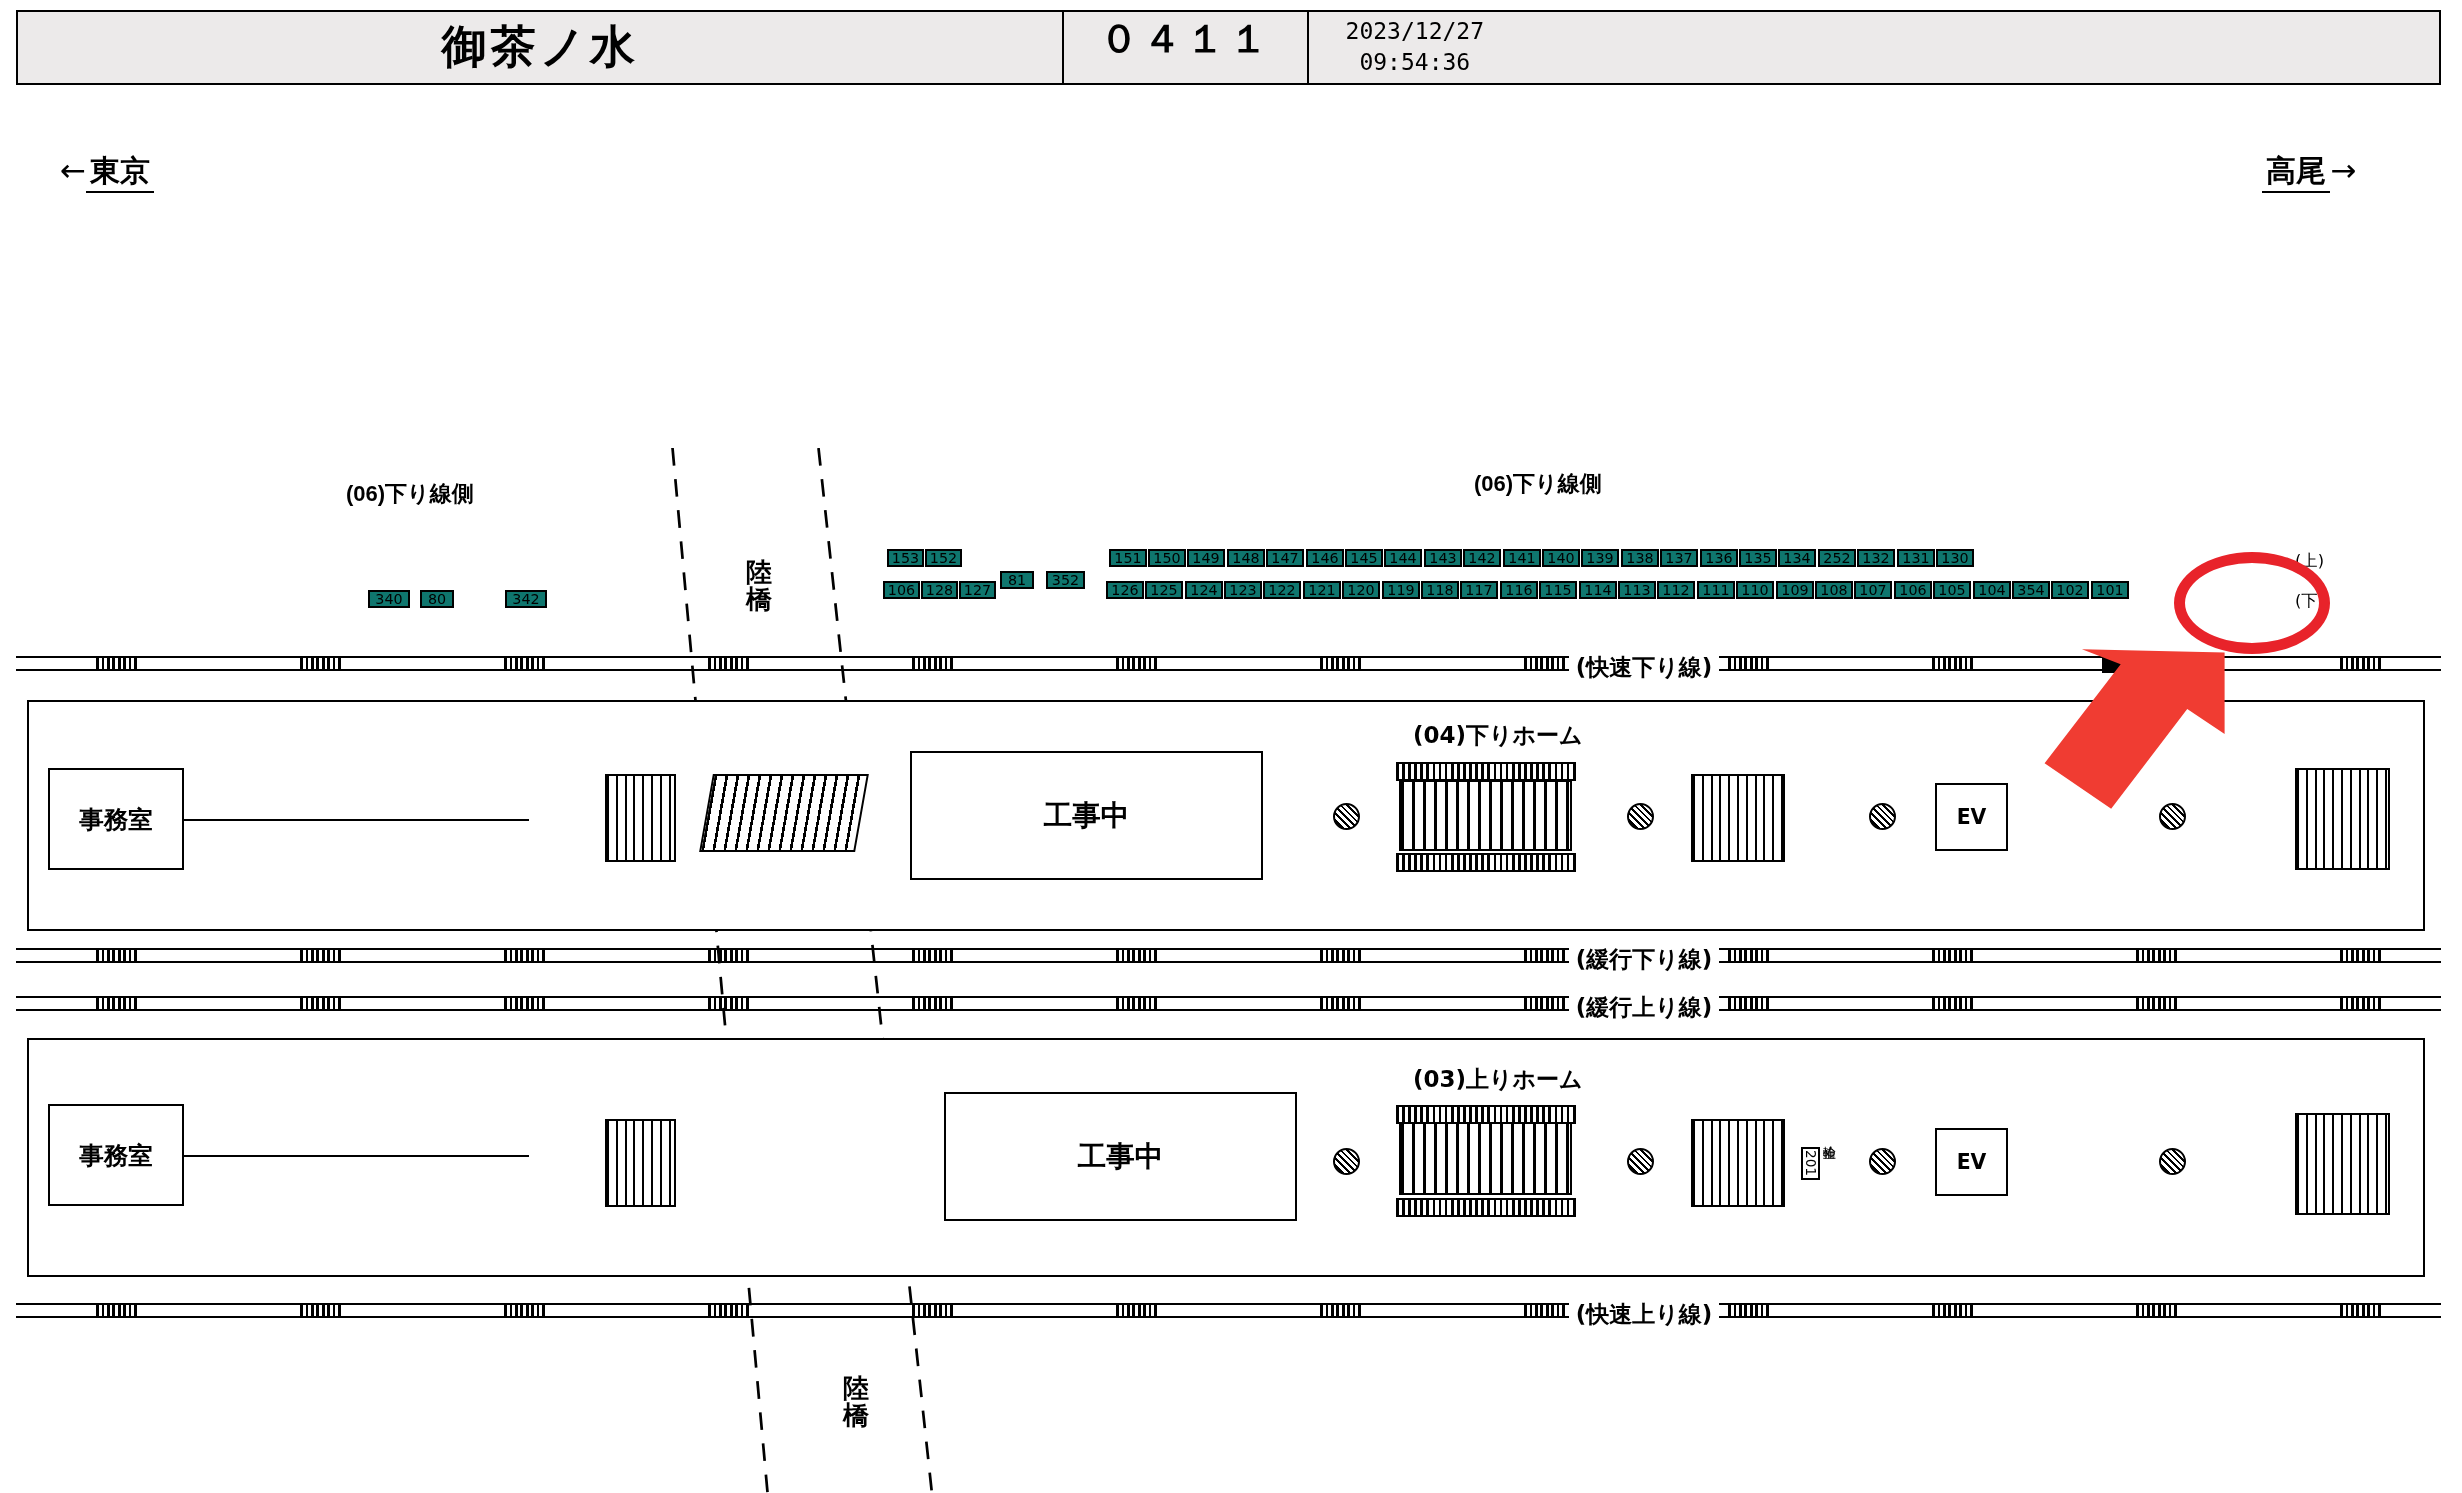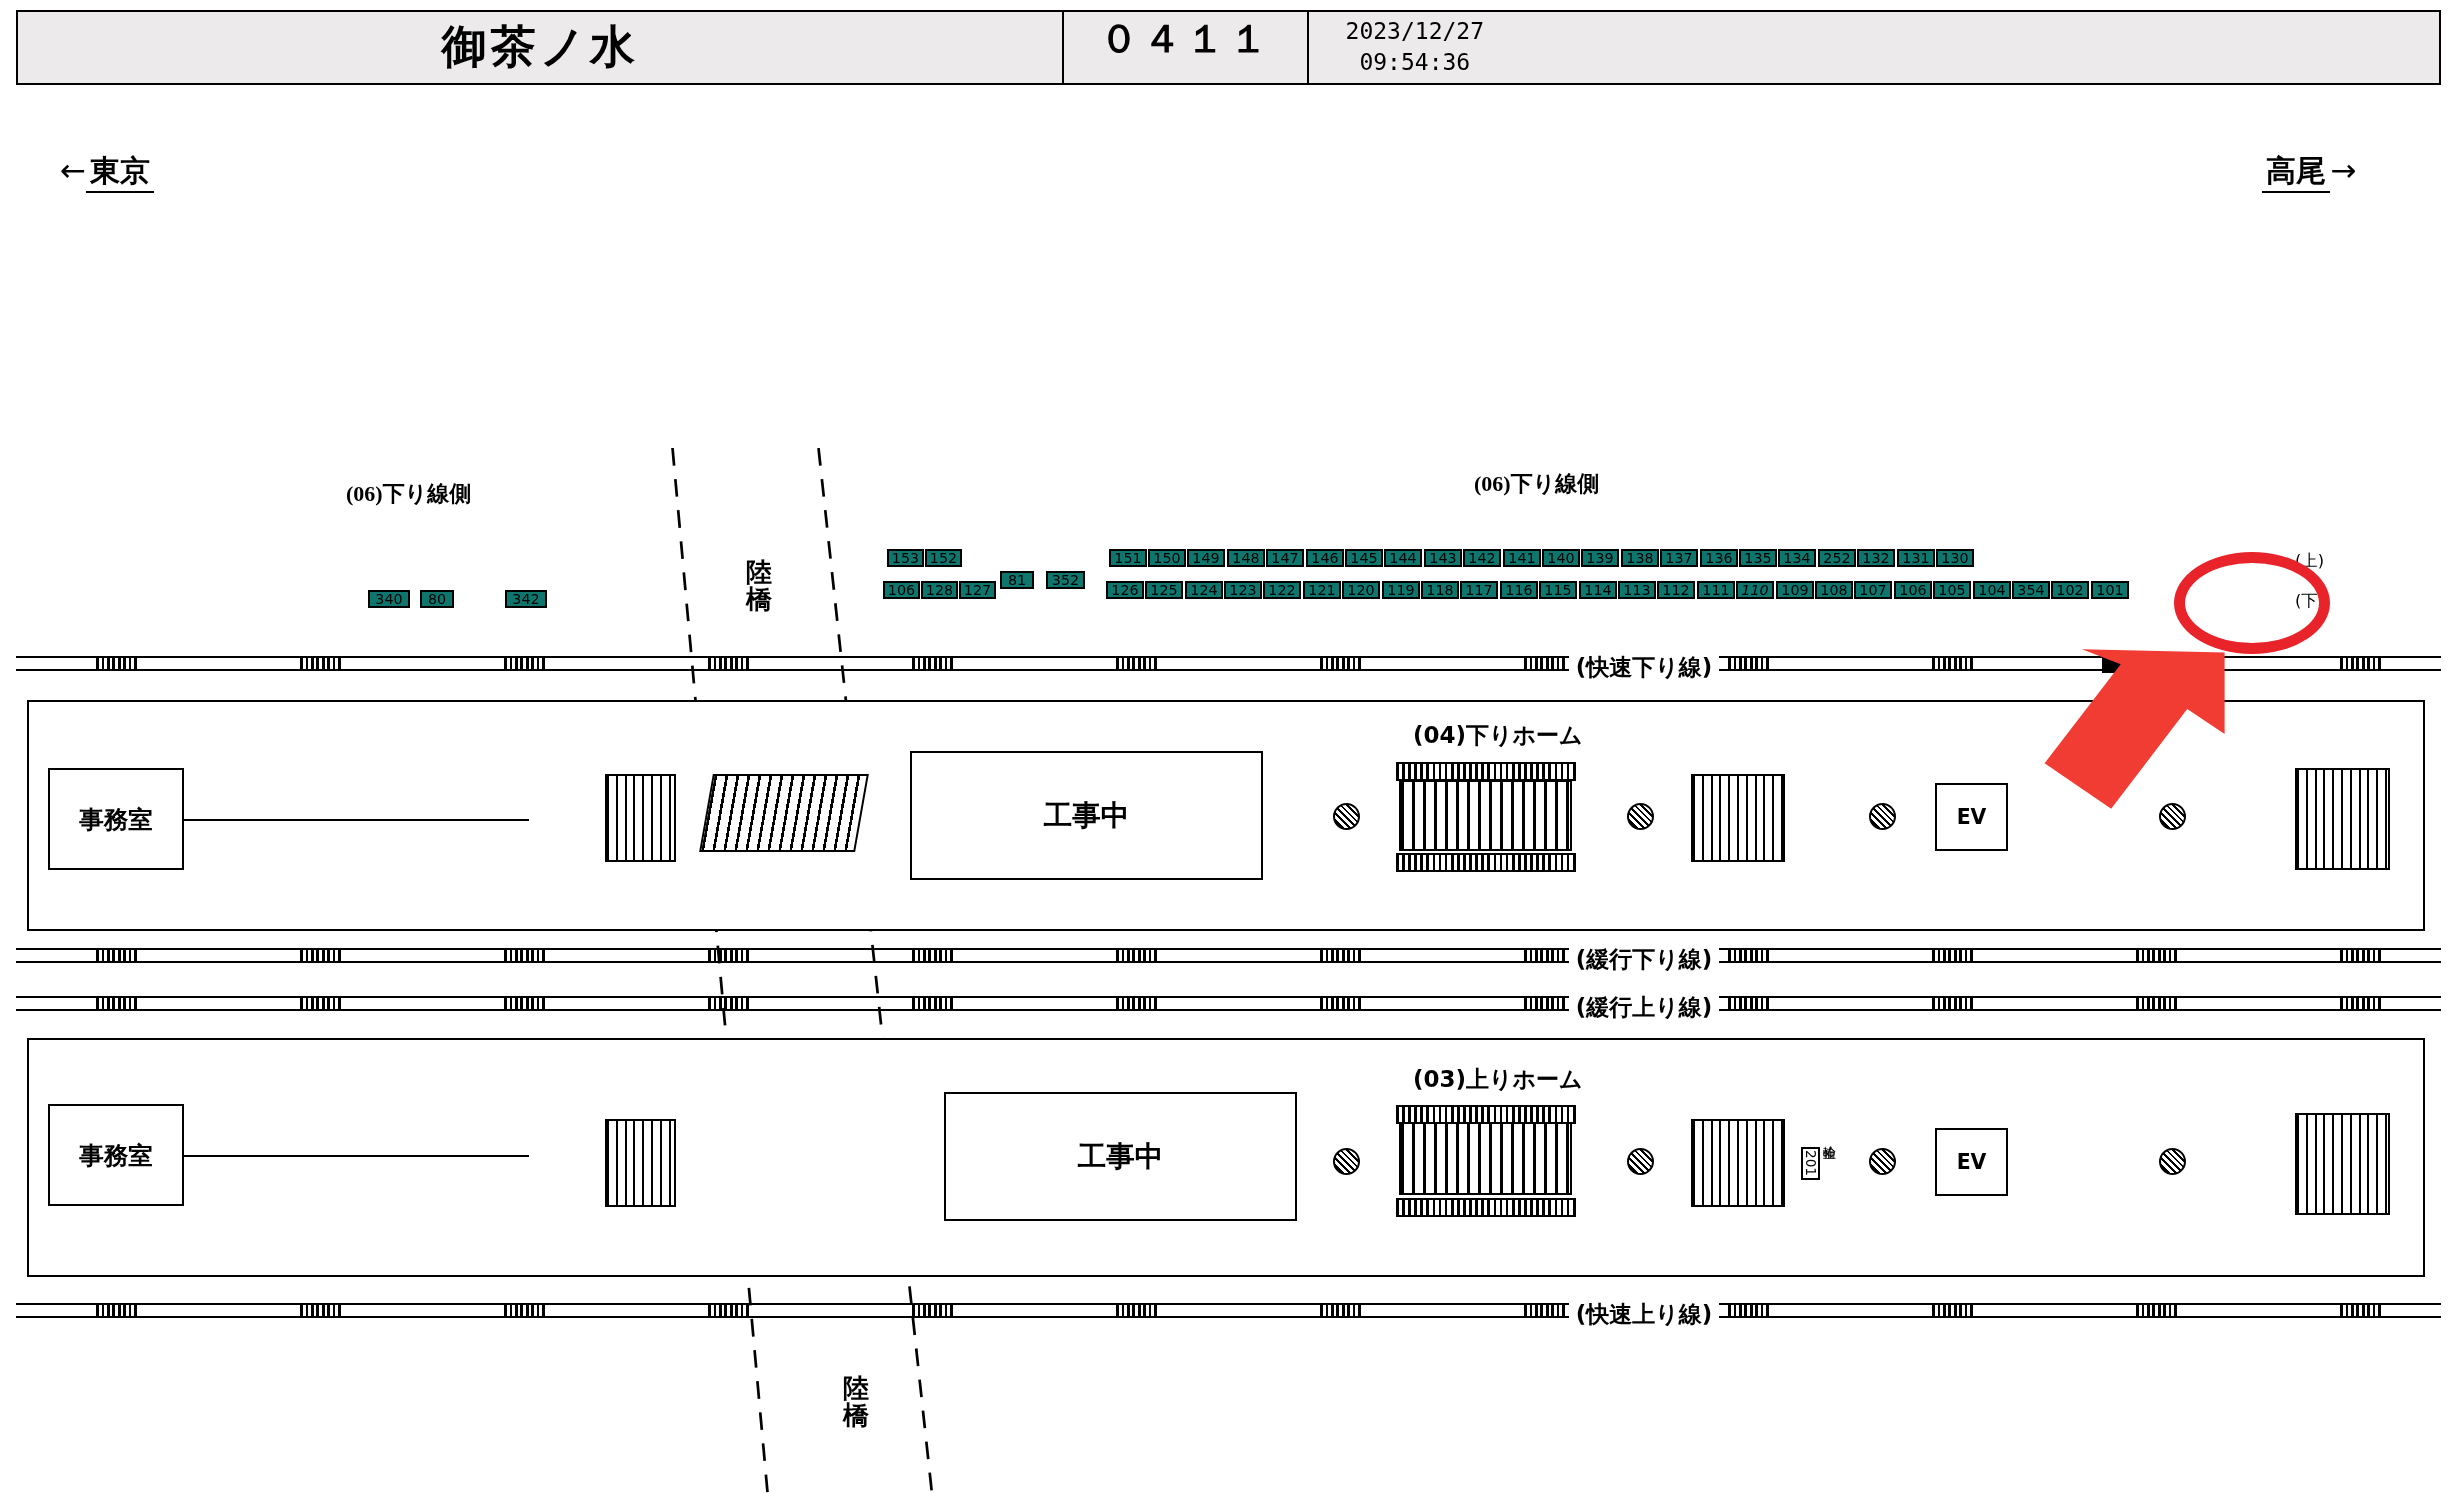--- a/index.html
+++ b/index.html
@@ -236,21 +236,21 @@
     display: flex;
     align-items: center;
     justify-content: center;
     height: 18px;
     line-height: 1;
   }
   .side-label {
     position: absolute;
     font-size: 22px;
     font-weight: bold;
-    font-family: Liberation Serif, serif;
+    font-family: Liberation Sans, sans-serif;
     white-space: nowrap;
   }
   .small-note {
     position: absolute;
     font-size: 16.3px;
     font-family: "DejaVu Sans", sans-serif;
   }
   .rikkyou {
     position: absolute;
     font-size: 26px;
@@ -397,21 +397,21 @@
     <div class="numbox" style="left: 1342px; top: 581px; width: 38px;">120</div>
     <div class="numbox" style="left: 1382px; top: 581px; width: 38px;">119</div>
     <div class="numbox" style="left: 1421px; top: 581px; width: 38px;">118</div>
     <div class="numbox" style="left: 1460px; top: 581px; width: 38px;">117</div>
     <div class="numbox" style="left: 1500px; top: 581px; width: 38px;">116</div>
     <div class="numbox" style="left: 1539px; top: 581px; width: 38px;">115</div>
     <div class="numbox" style="left: 1579px; top: 581px; width: 38px;">114</div>
     <div class="numbox" style="left: 1618px; top: 581px; width: 38px;">113</div>
     <div class="numbox" style="left: 1657px; top: 581px; width: 38px;">112</div>
     <div class="numbox" style="left: 1697px; top: 581px; width: 38px;">111</div>
-    <div class="numbox" style="left: 1736px; top: 581px; width: 38px; font-style: italic;">110</div>
+    <div class="numbox" style="left: 1736px; top: 581px; width: 38px;">110</div>
     <div class="numbox" style="left: 1776px; top: 581px; width: 38px;">109</div>
     <div class="numbox" style="left: 1815px; top: 581px; width: 38px;">108</div>
     <div class="numbox" style="left: 1854px; top: 581px; width: 38px;">107</div>
     <div class="numbox" style="left: 1894px; top: 581px; width: 38px;">106</div>
     <div class="numbox" style="left: 1933px; top: 581px; width: 38px;">105</div>
     <div class="numbox" style="left: 1973px; top: 581px; width: 38px;">104</div>
     <div class="numbox" style="left: 2012px; top: 581px; width: 38px;">354</div>
     <div class="numbox" style="left: 2051px; top: 581px; width: 38px;">102</div>
     <div class="numbox" style="left: 2091px; top: 581px; width: 38px;">101</div>
   </div>

